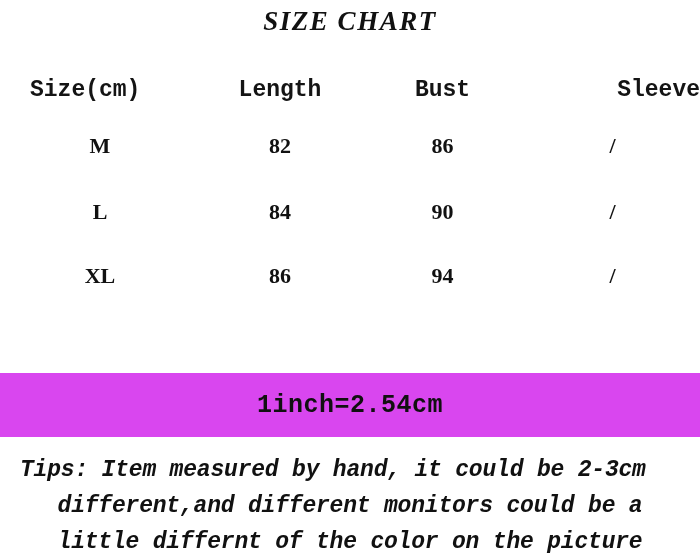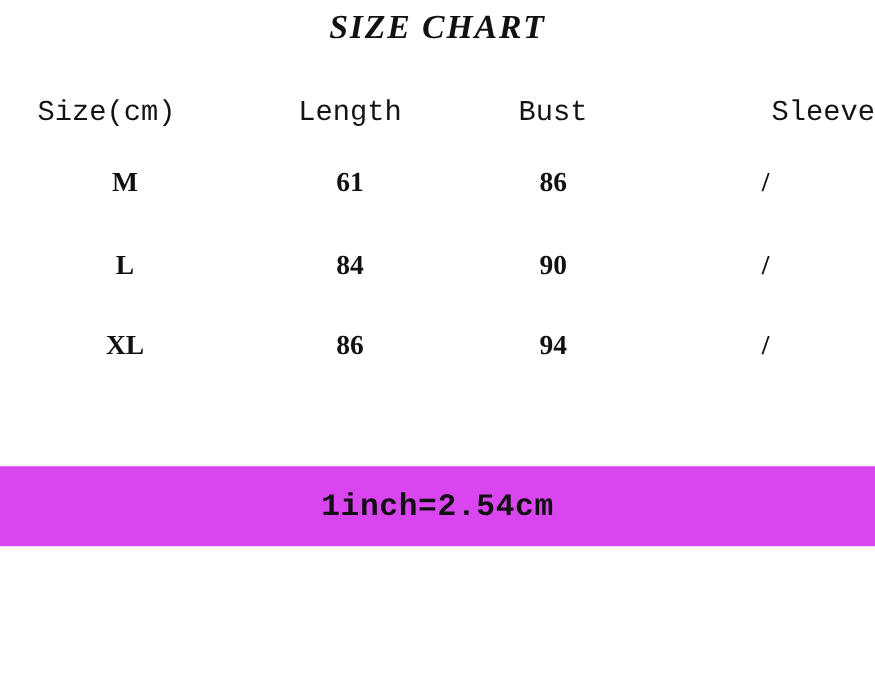--- a/index.html
+++ b/index.html
@@ -48,21 +48,21 @@
     border-collapse: collapse;
     table-layout: fixed;
   }
   .size-table col.c-size   { width: 200px; }
   .size-table col.c-length { width: 160px; }
   .size-table col.c-bust   { width: 165px; }
   .size-table col.c-sleeve { width: 175px; }
 
   .size-table th {
     font-family: "Liberation Mono", "DejaVu Sans Mono", monospace;
-    font-weight: normal;
+    font-weight: bold;
     font-size: 23px;
     color: #141414;
     height: 44px;
     vertical-align: middle;
     padding: 0;
     letter-spacing: 0px;
     white-space: pre;
   }
   .size-table th.c-size-h   { text-align: left;   padding-left: 30px; }
   .size-table th.c-length-h { text-align: center; }
@@ -144,21 +144,21 @@
       <tr>
         <th class="c-size-h">Size(cm)</th>
         <th class="c-length-h">Length</th>
         <th class="c-bust-h">Bust</th>
         <th class="c-sleeve-h">Sleeve</th>
       </tr>
     </thead>
     <tbody>
       <tr>
         <td>M</td>
-        <td>61</td>
+        <td>82</td>
         <td>86</td>
         <td>/</td>
       </tr>
       <tr>
         <td>L</td>
         <td>84</td>
         <td>90</td>
         <td>/</td>
       </tr>
       <tr>
@@ -167,14 +167,19 @@
         <td>94</td>
         <td>/</td>
       </tr>
     </tbody>
   </table>
 
   <div class="conversion-banner">
     <span class="conversion-text">1inch=2.54cm</span>
   </div>
 
+  <div class="tips-block">
+    <div class="tips-line l1">Tips: Item measured by hand, it could be 2-3cm</div>
+    <div class="tips-line l2">different,and different monitors could be a</div>
+    <div class="tips-line l3">little differnt of the color on the picture</div>
+  </div>
 
 </div>
 
 </body></html>

